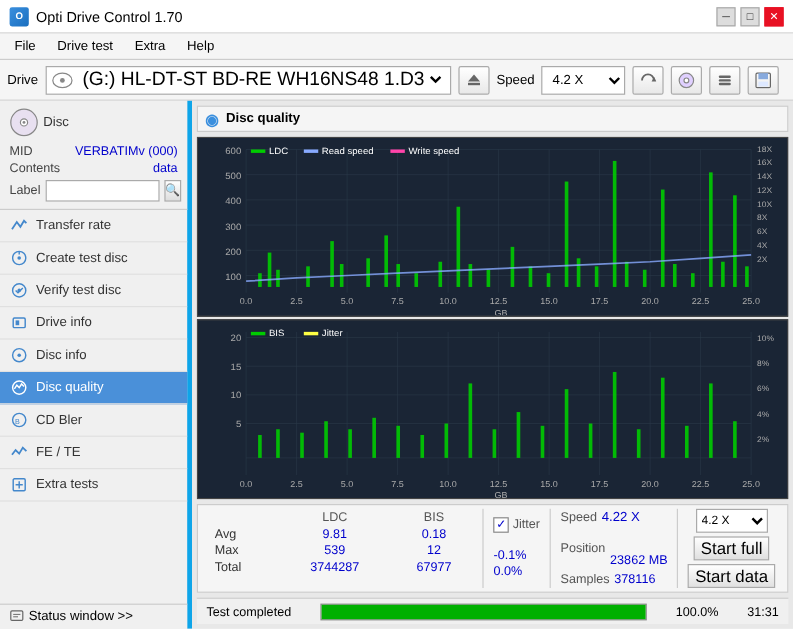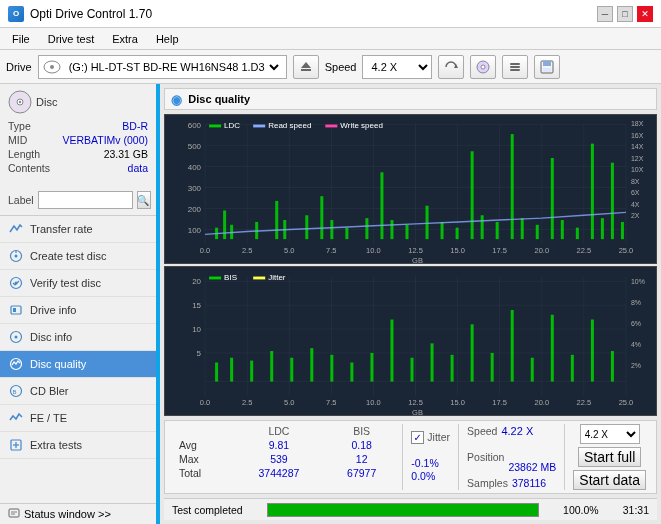--- a/index.html
+++ b/index.html
@@ -14,40 +14,40 @@
     .title-btn.close { background: #e81123; color: white; border-color: #e81123; }
 
     
     .menu-bar { background: #f5f5f5; display: flex; align-items: center; padding: 2px 4px; border-bottom: 1px solid #ccc; height: 22px; gap: 2px; }
     .menu-item { padding: 2px 8px; cursor: pointer; font-size: 11px; border-radius: 2px; }
 
     
     .toolbar { background: #f5f5f5; display: flex; align-items: center; padding: 3px 6px; border-bottom: 1px solid #ccc; height: 34px; gap: 6px; }
     .toolbar-label { font-size: 11px; font-weight: 500; }
     .drive-select { height: 24px; border: 1px solid #aaa; background: white; font-size: 11px; padding: 0 4px; min-width: 220px; display: flex; align-items: center; gap: 4px; }
-    .drive-select select { border: none; background: transparent; font-size: 11px; flex: 1; outline: none; }
+    .drive-select select { border: none; background: transparent; font-size: 16px; flex: 1; outline: none; }
     .toolbar-btn { width: 26px; height: 24px; border: 1px solid #aaa; background: linear-gradient(to bottom, #fff, #e8e8e8); display: flex; align-items: center; justify-content: center; cursor: pointer; border-radius: 2px; font-size: 13px; }
     .speed-label { font-size: 11px; font-weight: 500; }
     .speed-select { height: 24px; border: 1px solid #aaa; background: white; font-size: 11px; padding: 0 4px; width: 70px; }
 
     
     .main { display: flex; height: calc(524px - 28px - 22px - 34px); }
 
     
     .sidebar { width: 160px; background: #f0f0f0; border-right: 4px solid #0ea5e9; display: flex; flex-direction: column; flex-shrink: 0; }
     
     
     .disc-info-panel { padding: 6px 8px; border-bottom: 1px solid #ccc; background: #f0f0f0; }
     .disc-info-header { display: flex; align-items: center; gap: 4px; margin-bottom: 6px; }
     .disc-icon { width: 24px; height: 24px; }
     .disc-info-row { display: flex; justify-content: space-between; margin-bottom: 2px; align-items: center; }
     .disc-info-key { color: #444; font-size: 10.5px; }
     .disc-info-val { color: #0000cc; font-size: 10.5px; text-align: right; }
     .disc-info-val.black { color: #000; }
-    .label-row { display: flex; align-items: center; gap: 4px; margin-top: 17px; }
+    .label-row { display: flex; align-items: center; gap: 4px; margin-top: 4px; }
     .label-input { height: 18px; border: 1px solid #aaa; background: white; width: 95px; font-size: 10px; padding: 0 2px; }
 
     
     .sidebar-nav { flex: 1; display: flex; flex-direction: column; }
     .nav-item { display: flex; align-items: center; padding: 5px 8px; cursor: pointer; font-size: 11px; color: #333; gap: 6px; border-bottom: 1px solid #e0e0e0; }
     .nav-item.active { background: #4a90d9; color: white; }
     .nav-item-icon { width: 16px; height: 16px; display: flex; align-items: center; justify-content: center; flex-shrink: 0; }
 
     
     .sidebar-status { border-top: 1px solid #ccc; padding: 4px 8px; background: #f0f0f0; display: flex; align-items: center; cursor: pointer; gap: 4px; font-size: 11px; }
@@ -160,30 +160,22 @@
     <div class="disc-info-panel">
       <div class="disc-info-header">
         <svg class="disc-icon" viewBox="0 0 24 24">
           <circle cx="12" cy="12" r="11" fill="#e8e0f0" stroke="#888" stroke-width="1"></circle>
           <circle cx="12" cy="12" r="3" fill="white" stroke="#888" stroke-width="1"></circle>
           <circle cx="12" cy="12" r="1.2" fill="#888"></circle>
         </svg>
         <div style="font-size:11px; font-weight:500; color:#333;">Disc</div>
       </div>
       <div class="disc-info-row">
-        <span class="disc-info-key">Type</span>
-        <span class="disc-info-val">BD-R</span>
-      </div>
-      <div class="disc-info-row">
         <span class="disc-info-key">MID</span>
         <span class="disc-info-val">VERBATIMv (000)</span>
-      </div>
-      <div class="disc-info-row">
-        <span class="disc-info-key">Length</span>
-        <span class="disc-info-val black">23.31 GB</span>
       </div>
       <div class="disc-info-row">
         <span class="disc-info-key">Contents</span>
         <span class="disc-info-val">data</span>
       </div>
       <div class="label-row">
         <span class="disc-info-key">Label</span>
         <input type="text" class="label-input" style="">
         <div style="width:18px;height:18px;border:1px solid #aaa;background:linear-gradient(to bottom,#fff,#ddd);display:flex;align-items:center;justify-content:center;cursor:pointer;font-size:10px;">🔍</div>
       </div>

